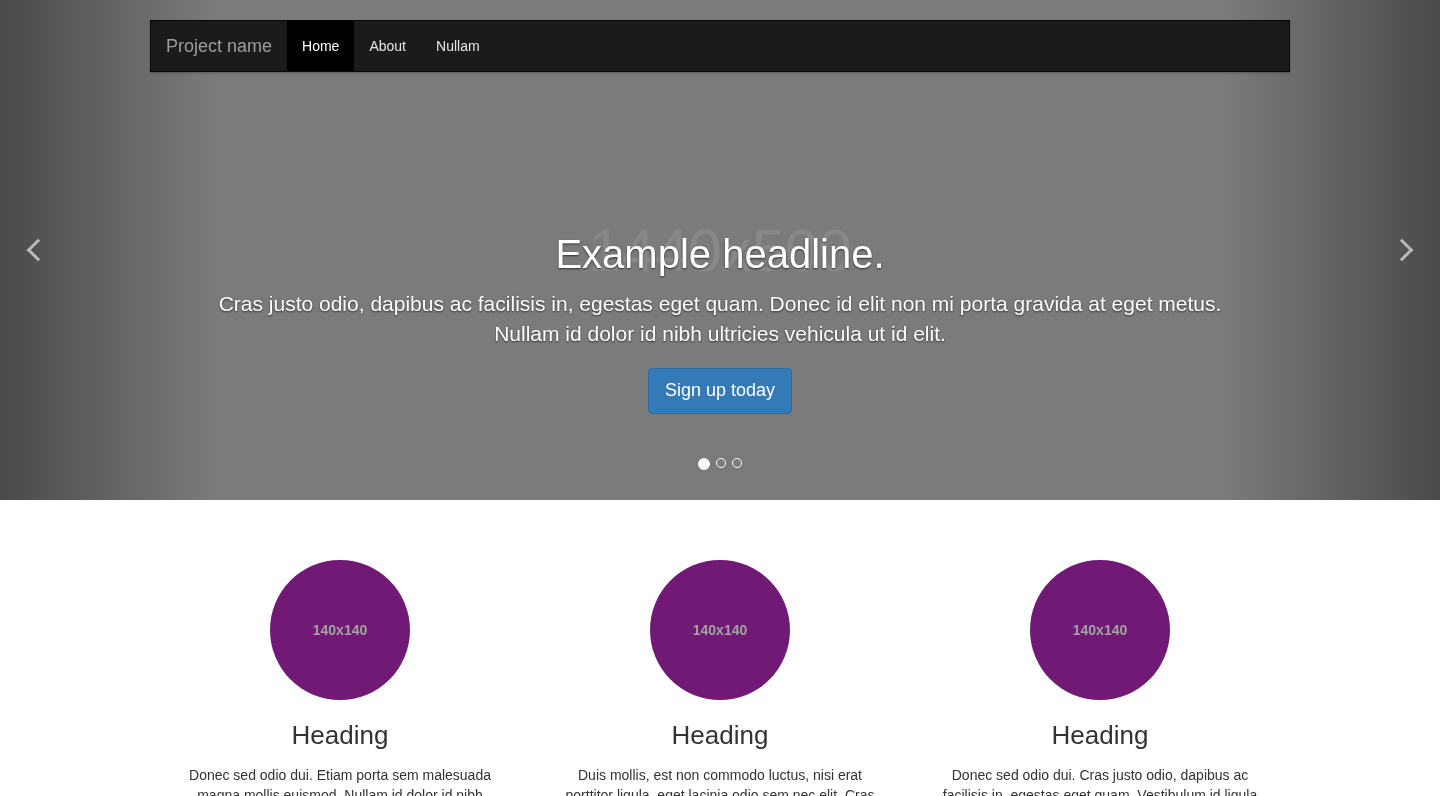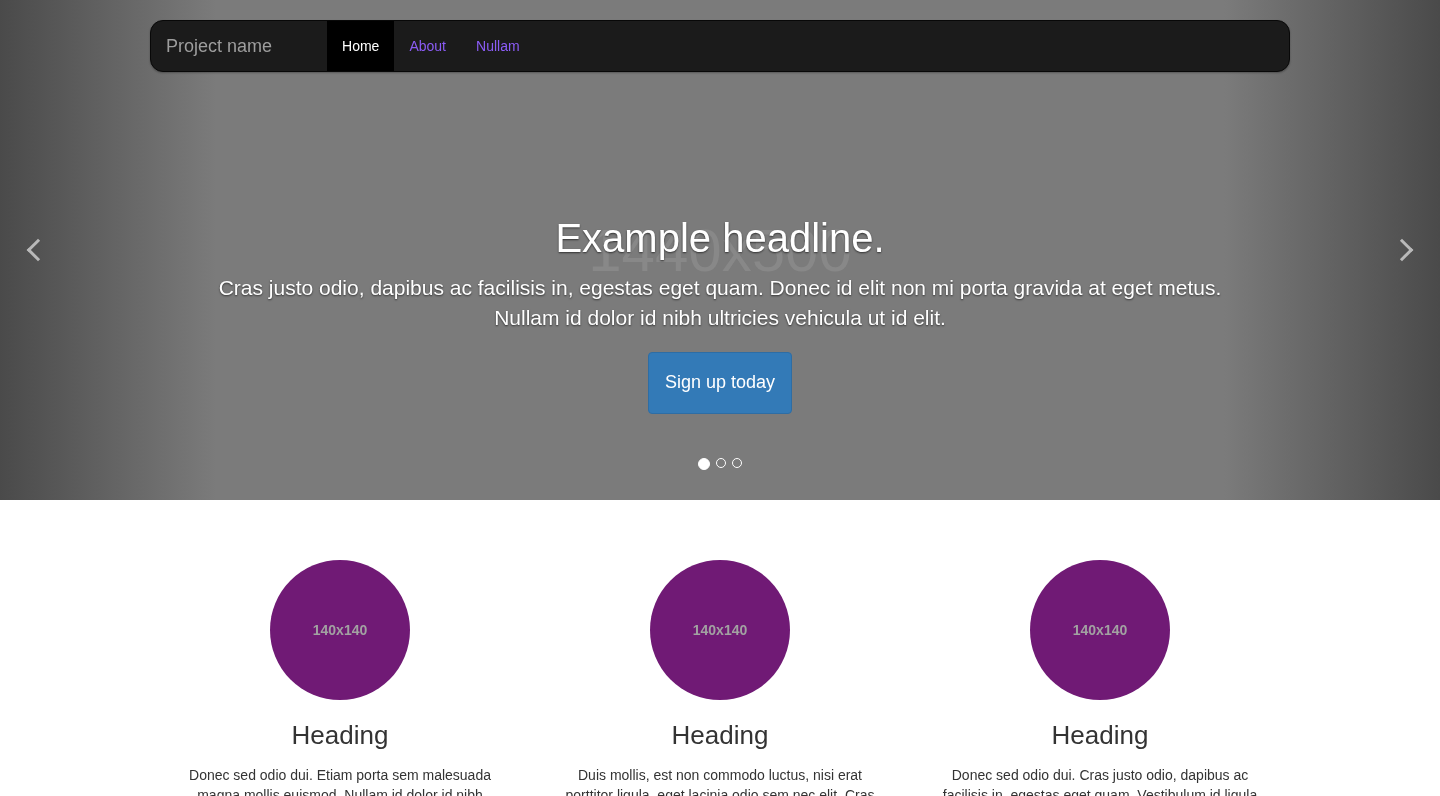--- a/index.html
+++ b/index.html
@@ -12,49 +12,49 @@
   .placeholder-big {
     position: absolute; left: 50%; top: 50%; transform: translate(-50%, -50%);
     font-size: 60px; font-weight: 400; color: rgba(150,150,150,0.5);
     font-family: "Helvetica Neue", Arial, sans-serif; white-space: nowrap;
   }
   .navbar-wrapper {
     position: absolute; top: 20px; left: 0; right: 0; z-index: 20;
   }
   .container { width: 1170px; margin: 0 auto; padding: 0 15px; }
   .navbar {
-    background: #1b1b1b; border: 1px solid #080808; border-radius: 13px;
+    background: #1b1b1b; border: 1px solid #080808; border-radius: 0;
     min-height: 50px; display: flex; align-items: stretch;
     box-shadow: 0 1px 2px rgba(0,0,0,0.3);
   }
   .navbar-brand {
     color: #9d9d9d; padding: 15px; font-size: 18px; line-height: 20px;
     text-decoration: none; display: flex; align-items: center;
   }
-  .navbar-nav { display: flex; list-style: none; margin-left: 40px; }
+  .navbar-nav { display: flex; list-style: none; }
   .navbar-nav li a {
-    color: #8b5cf6; padding: 15px; line-height: 20px; display: flex;
+    color: #e5e5e5; padding: 15px; line-height: 20px; display: flex;
     align-items: center; text-decoration: none; font-size: 14px;
   }
   .navbar-nav li.active a { background: #000; color: #fff; }
   .caret {
     display: inline-block; width: 0; height: 0;
     border-left: 4px solid transparent; border-right: 4px solid transparent;
     border-top: 4px solid #9d9d9d; margin-left: 6px;
   }
   .carousel-caption {
     position: absolute; left: 15%; right: 15%; bottom: 86px;
     text-align: center; color: #fff; z-index: 10;
     text-shadow: 0 1px 2px rgba(0,0,0,0.6);
   }
   .carousel-caption h1 { font-size: 40px; font-weight: 500; margin-bottom: 12px; }
   .carousel-caption p { font-size: 21px; line-height: 1.4; margin-bottom: 20px; font-weight: 300; }
   .btn-primary {
     display: inline-block; background: #337ab7; color: #fff; border: 1px solid #2e6da4;
-    padding: 18px 16px; font-size: 18px; border-radius: 4px;
+    padding: 10px 16px; font-size: 18px; border-radius: 4px;
     text-decoration: none; line-height: 1.33; text-shadow: none; cursor: pointer;
   }
   .carousel-indicators {
     position: absolute; bottom: 30px; left: 50%; transform: translateX(-50%);
     display: flex; gap: 6px; z-index: 15;
   }
   .carousel-indicators span {
     width: 10px; height: 10px; border: 1px solid #fff; border-radius: 50%;
     display: block; cursor: pointer;
   }

